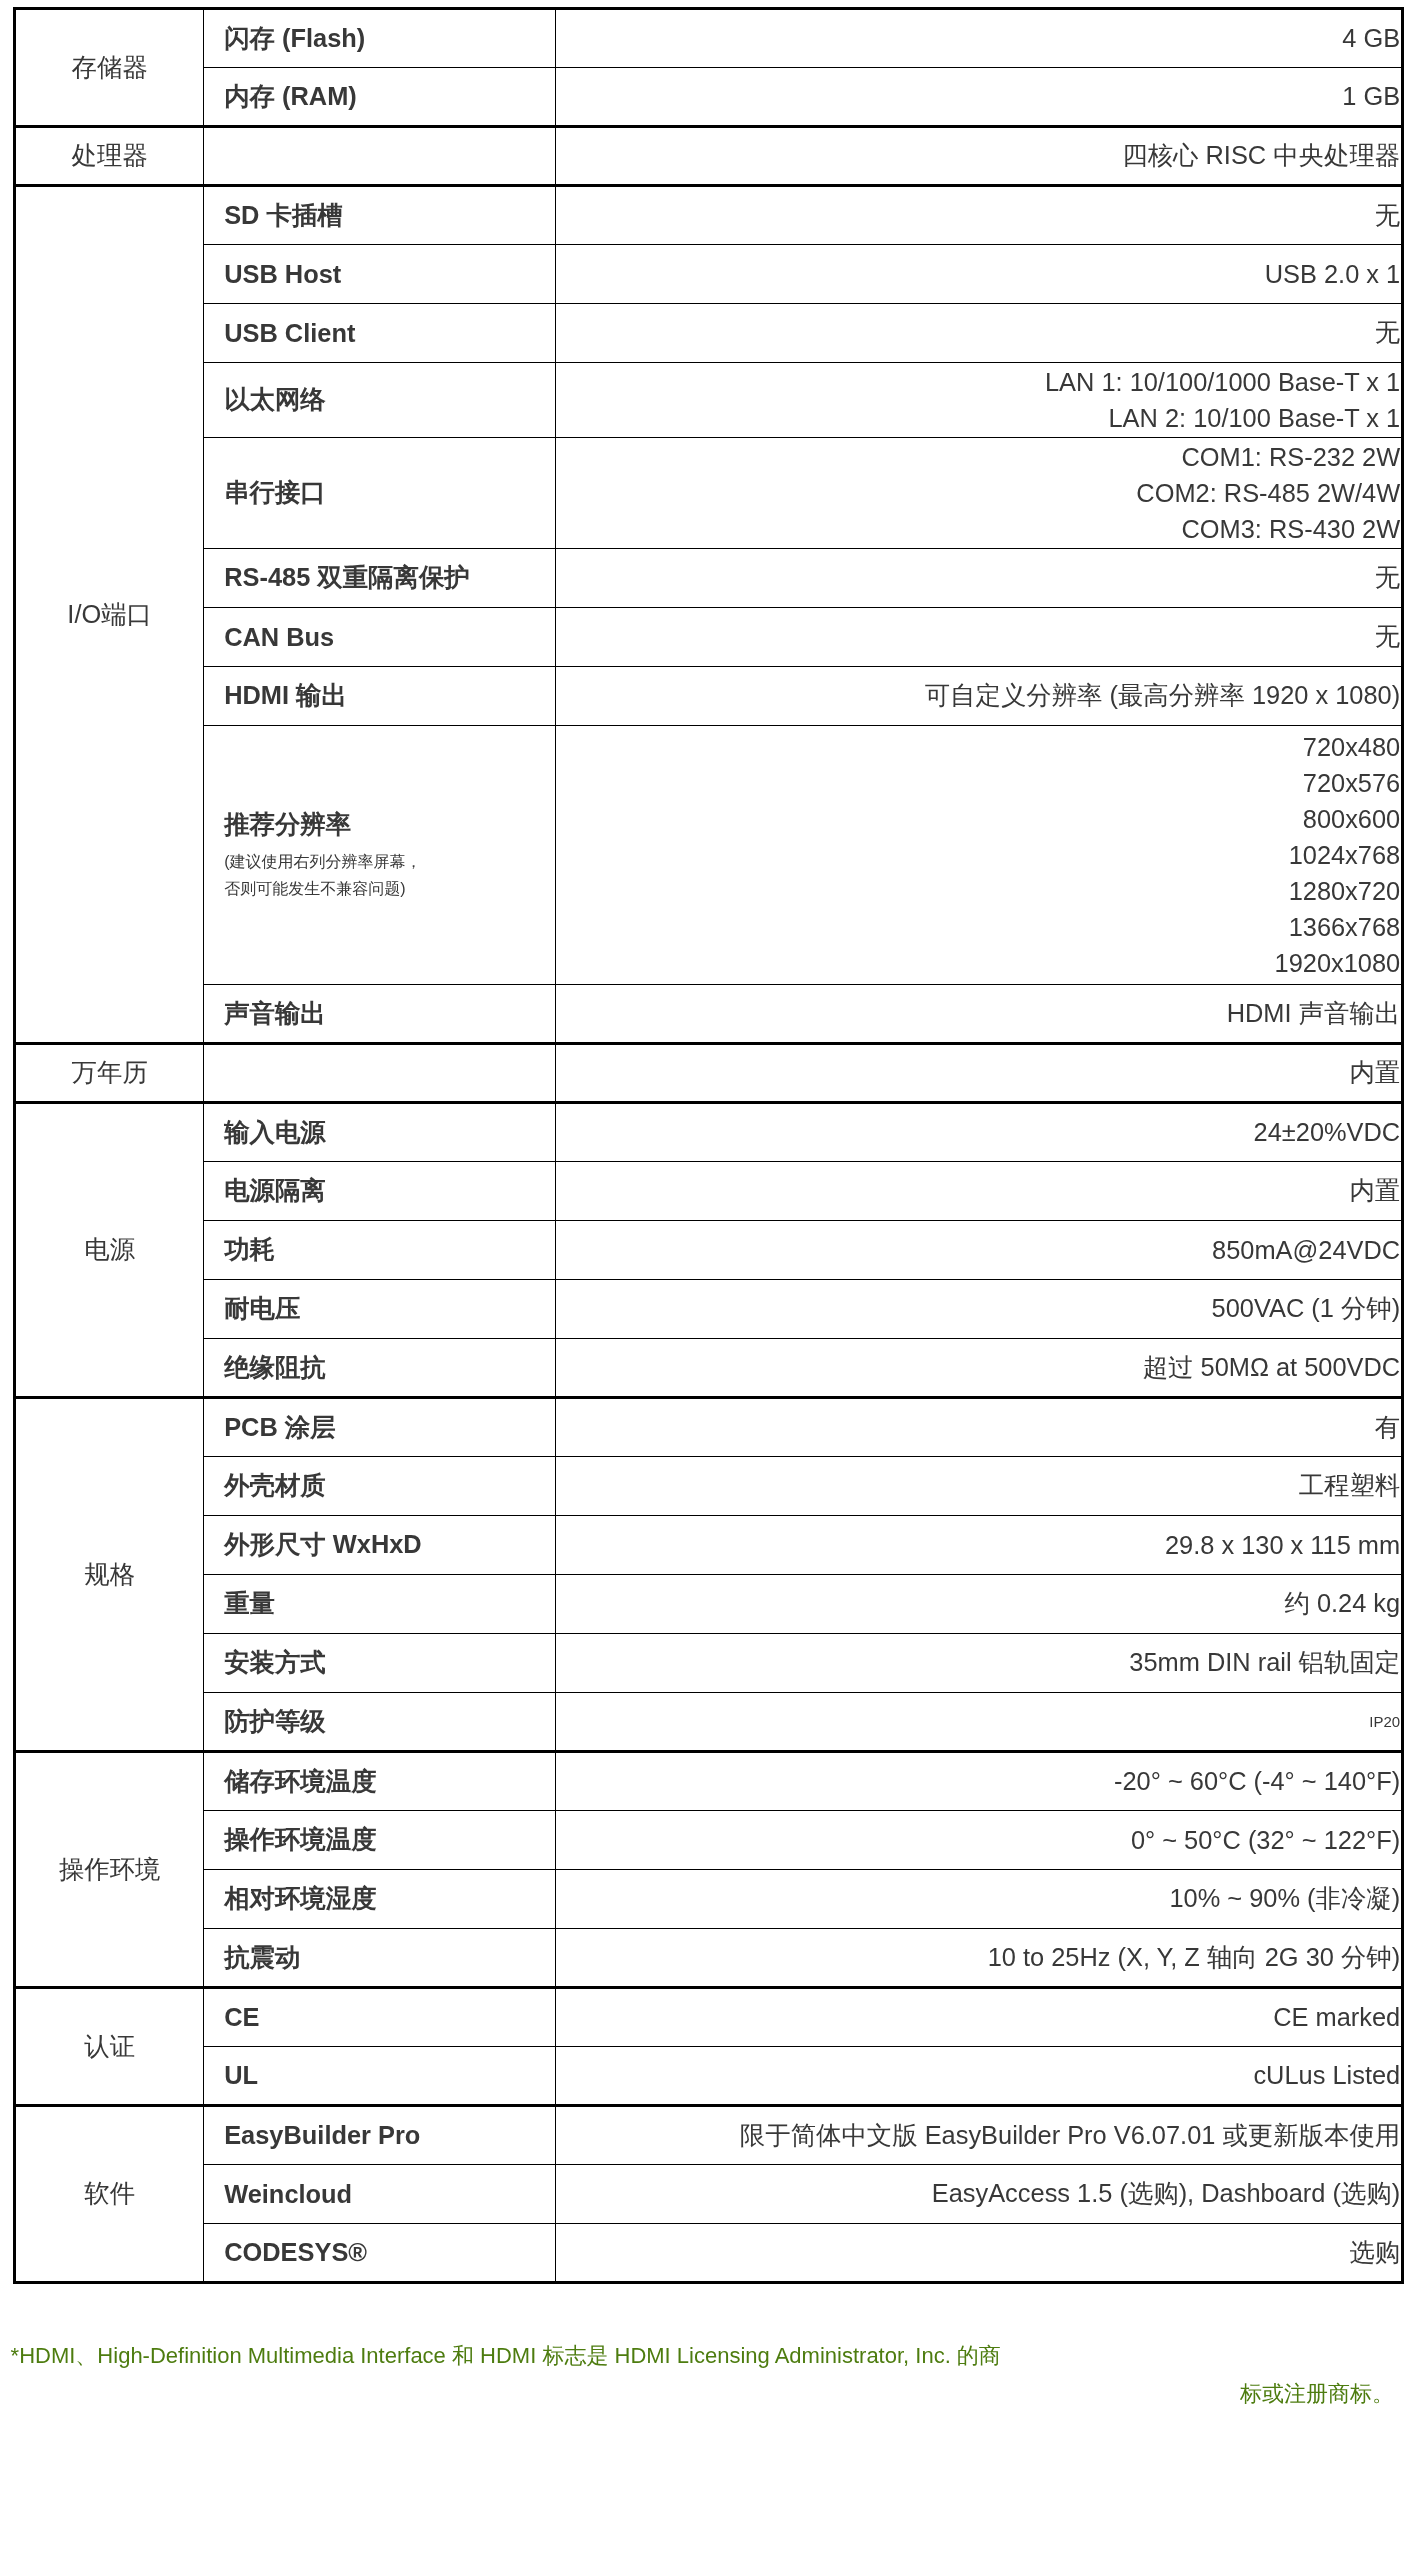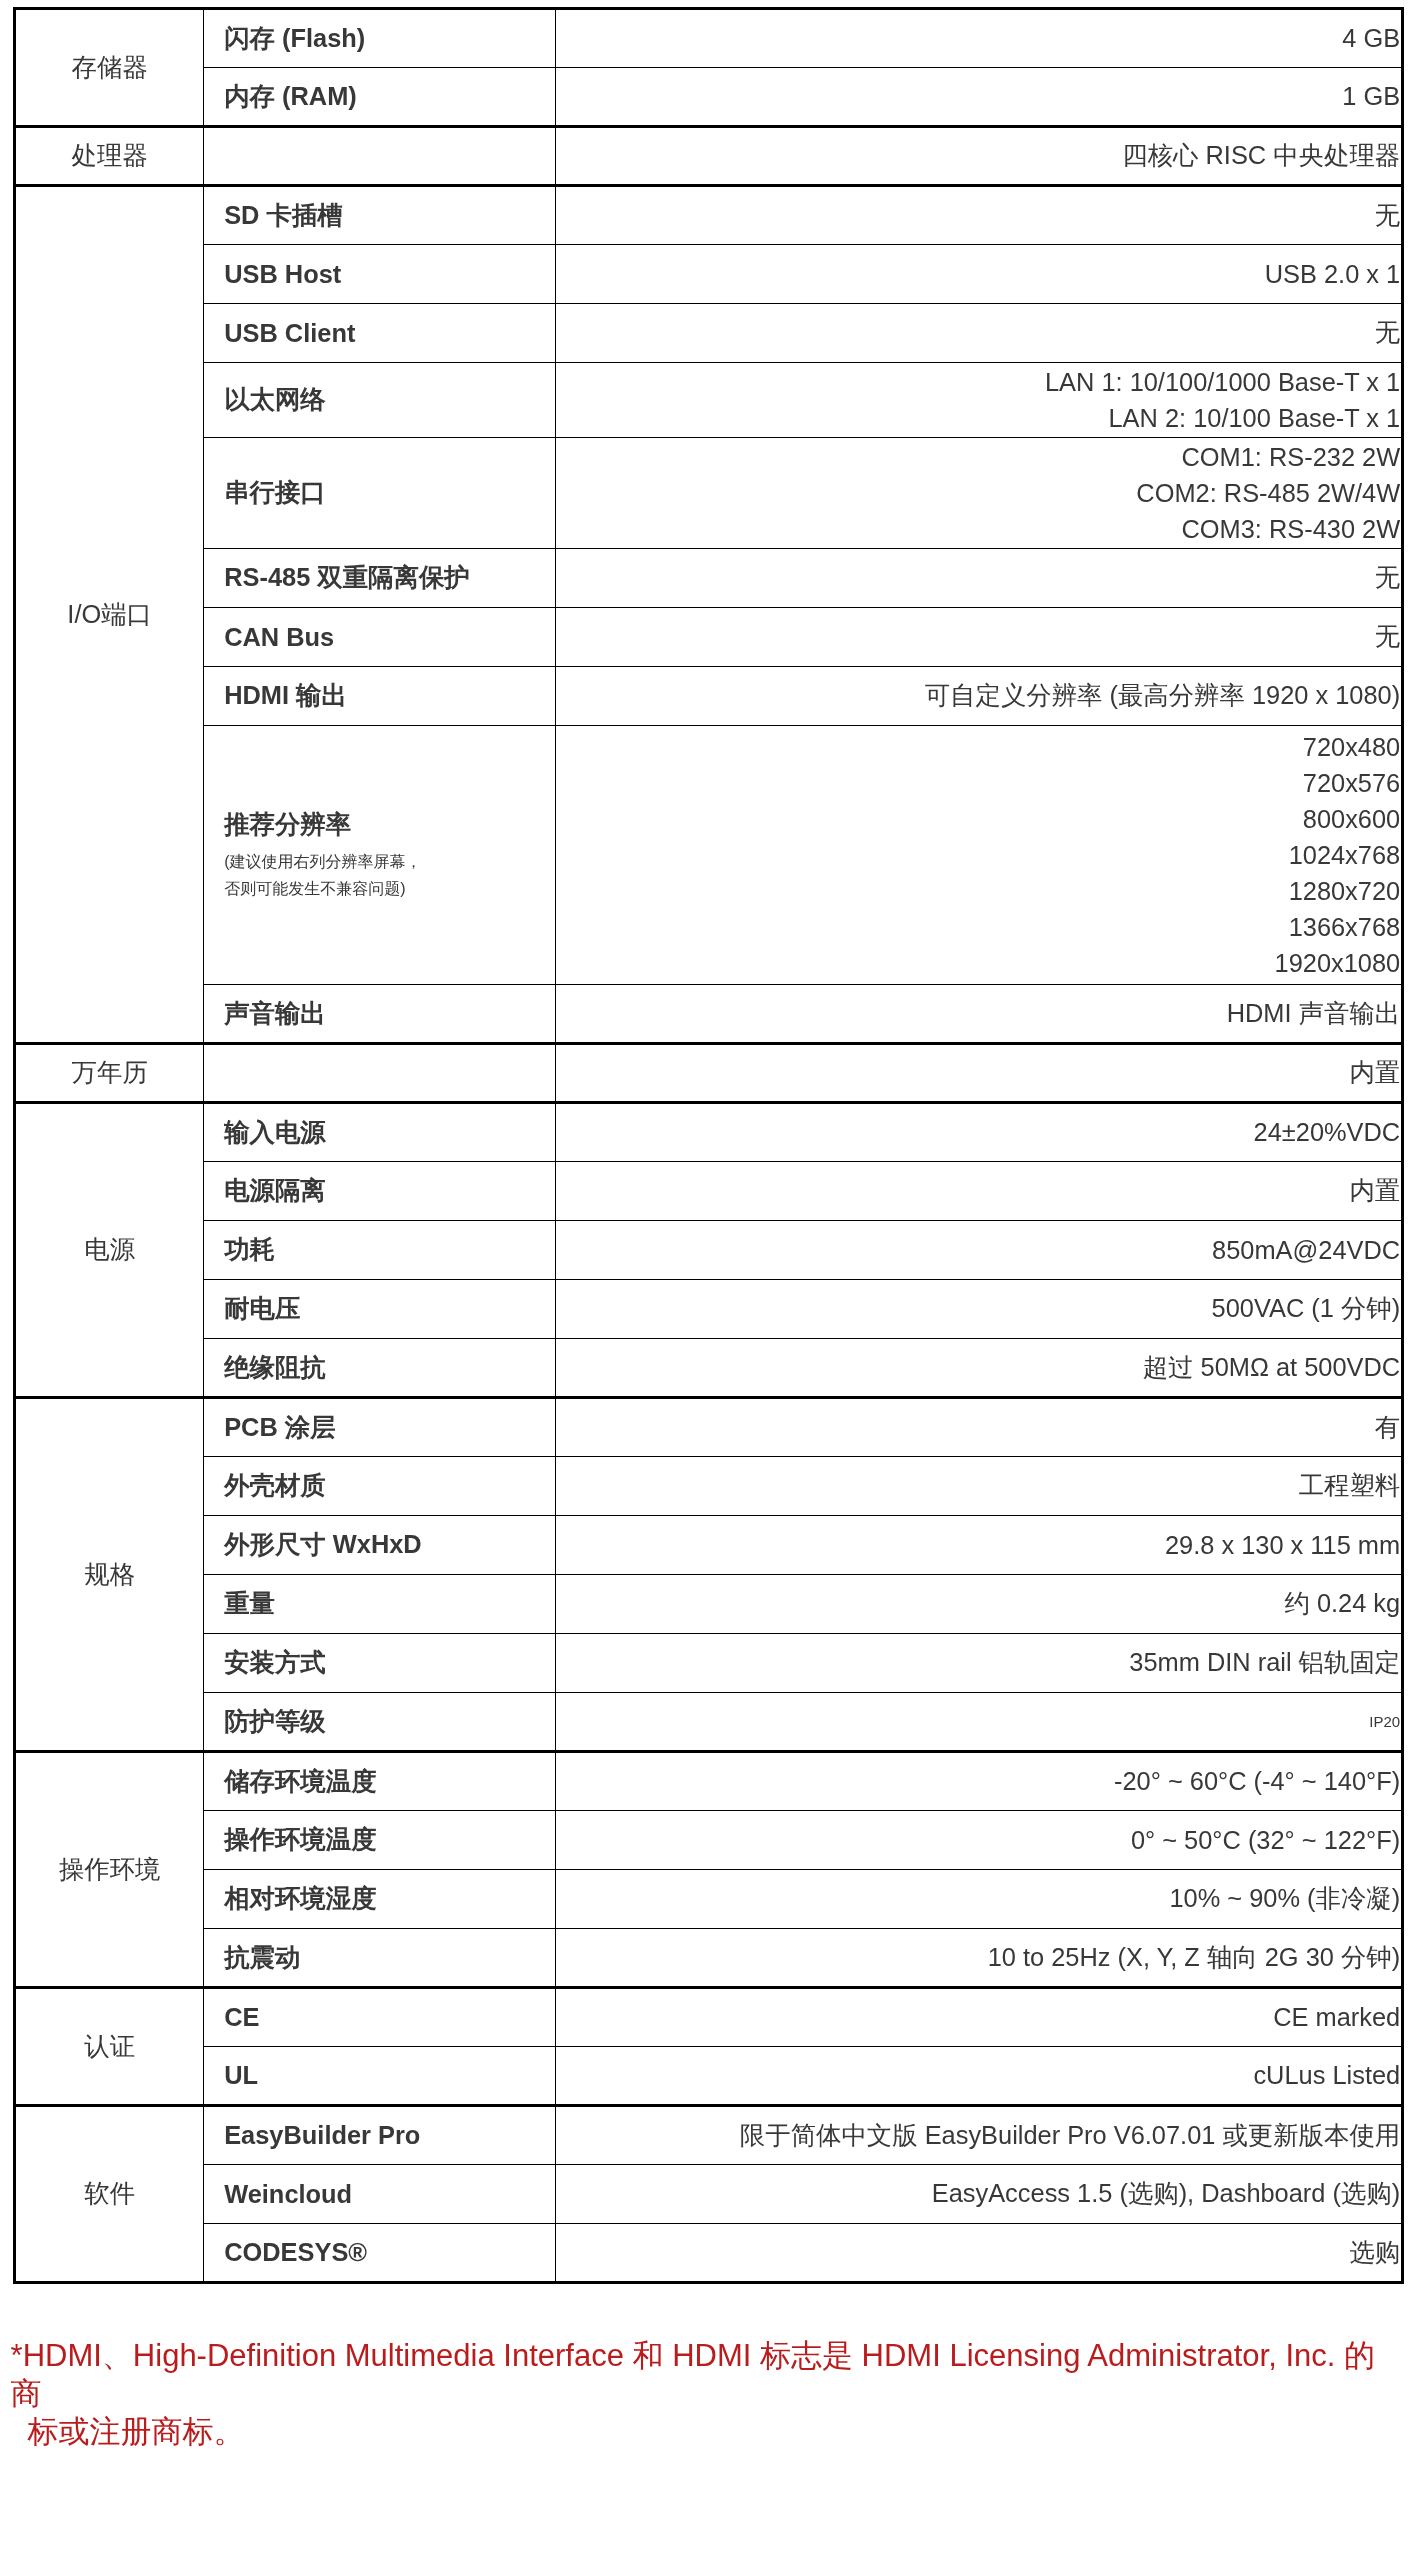--- a/index.html
+++ b/index.html
@@ -55,26 +55,26 @@
   td.value .line { line-height: 36px; }
   td.value.small { font-size: 15px; }
   .label-note {
     font-size: 16px;
     font-weight: normal;
     line-height: 27.5px;
     margin-top: 5.3px;
   }
   .footnotes {
     margin: 53px 16px 0 10.6px;
-    font-size: 31px;
+    font-size: 22px;
     line-height: 38px;
-    color: #b91c1c;
+    color: #4d7c0f;
   }
   .footnotes .fn { margin-bottom: 22px; }
-  .footnotes .fn-indent { padding-left: 17px; margin-top: -22px; margin-bottom: 22px; }
+  .footnotes .fn-indent { padding-left: 17px; margin-top: -22px; margin-bottom: 22px; text-align: right; }
 </style>
 </head>
 <body>
 
 <div class="page">
 
   <table class="spec">
     <colgroup>
         <col class="c1">
         <col class="c2">

